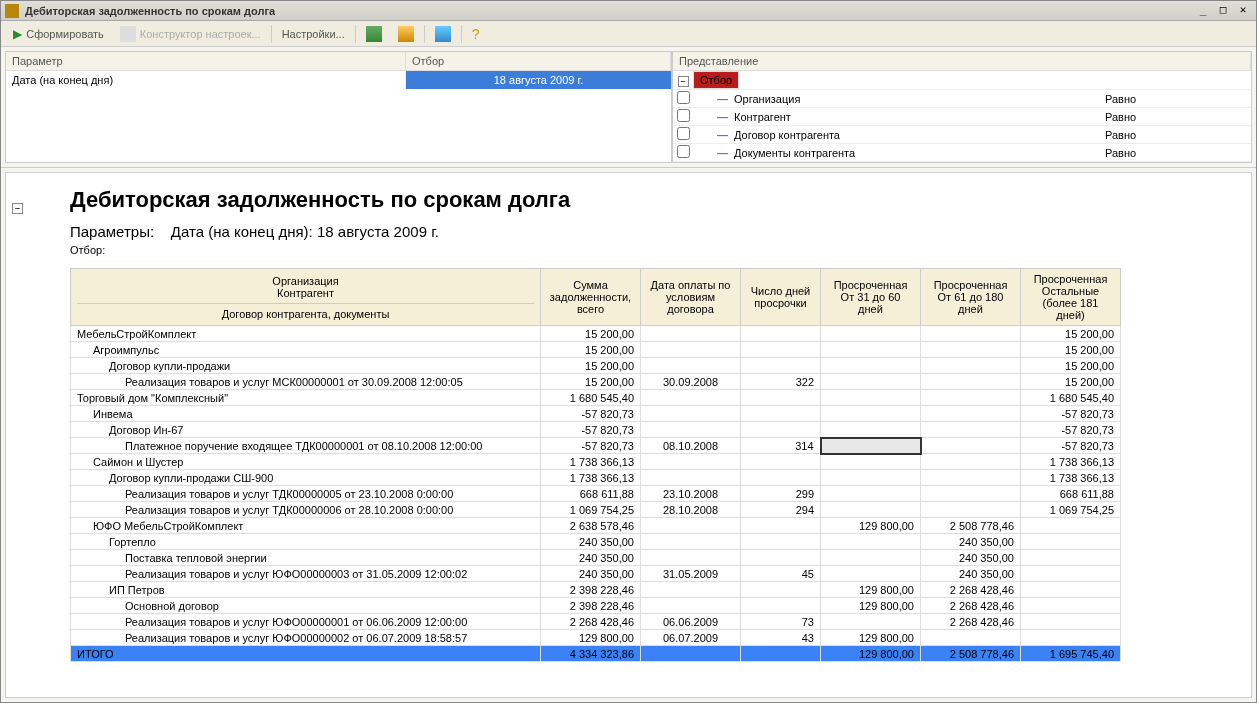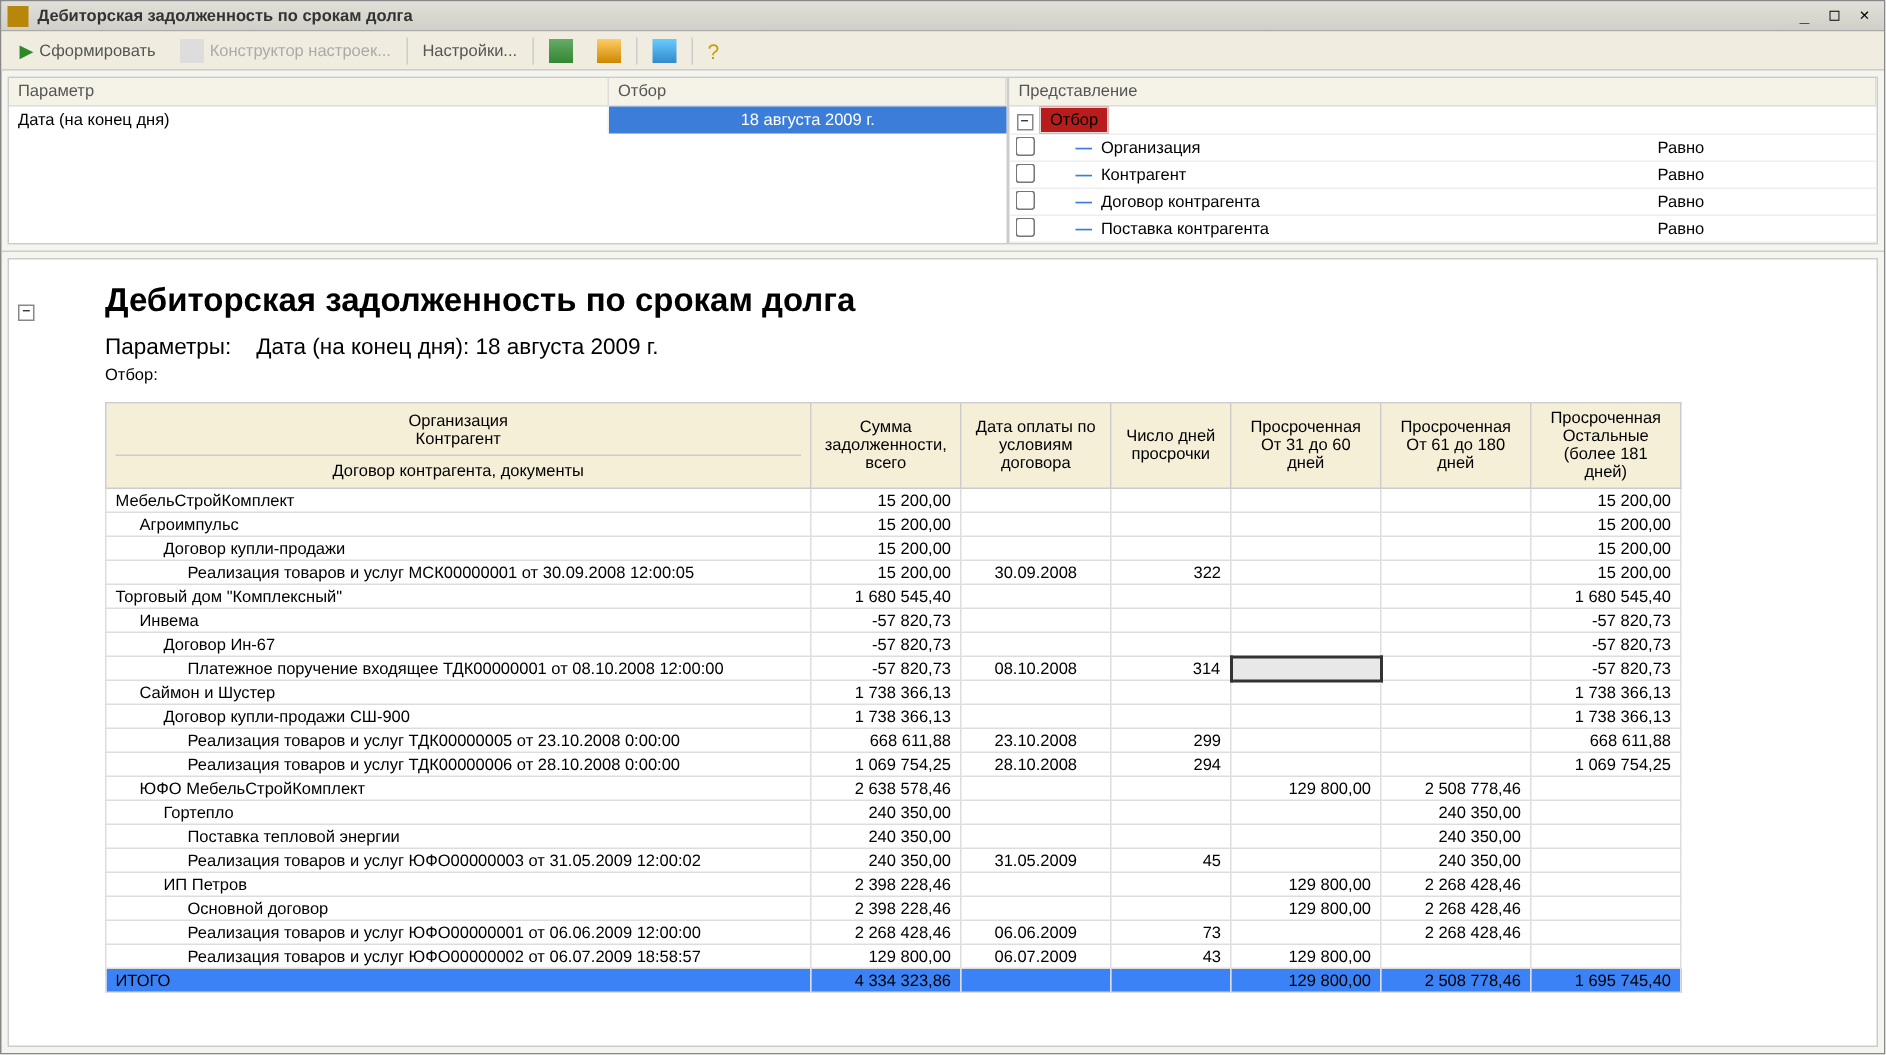--- a/index.html
+++ b/index.html
@@ -131,21 +131,21 @@
             <div class="filter-name">
               <span class="blue-dash">—</span>
               <span>Договор контрагента</span>
             </div>
             <div class="filter-rel">Равно</div>
           </div>
           <div class="filter-row">
             <div class="filter-chk"><input type="checkbox" style=""></div>
             <div class="filter-name">
               <span class="blue-dash">—</span>
-              <span>Поставка контрагента</span>
+              <span>Документы контрагента</span>
             </div>
             <div class="filter-rel">Равно</div>
           </div>
         </div>
     </div>
   </div>
 
   <div class="report-area">
     <div style="position:absolute;left:6px;top:28px;"><span class="exp">−</span></div>
     <div class="report-title">Дебиторская задолженность по срокам долга</div>

